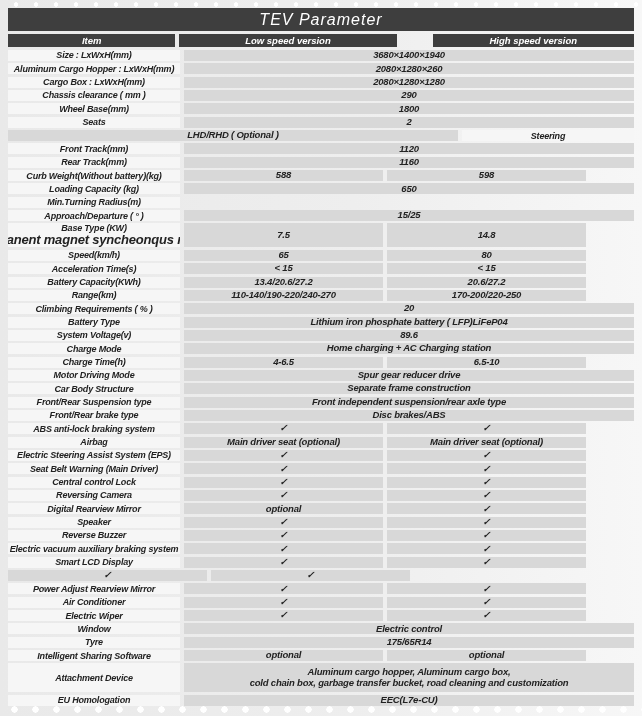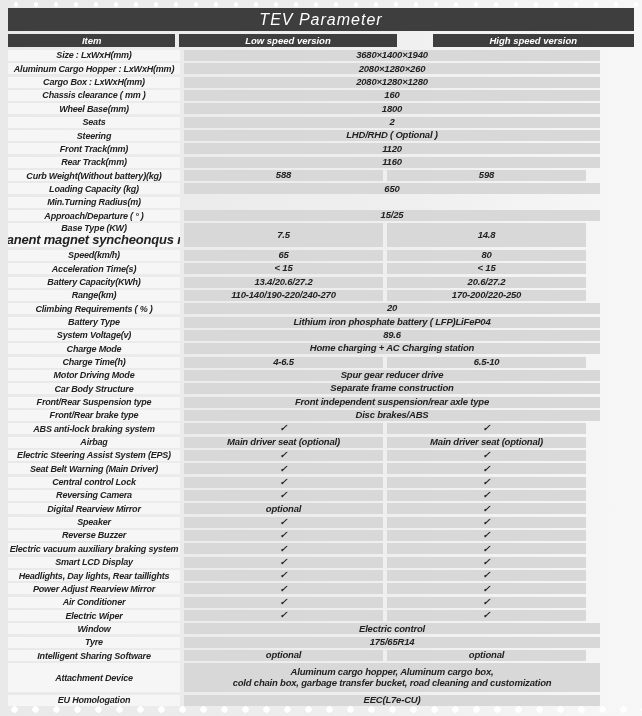--- a/index.html
+++ b/index.html
@@ -26,21 +26,21 @@
   .h-low{width:223px;}
   .h-high{width:207px;margin-left:32px;}
   .row{display:flex;gap:4px;margin-bottom:2.35px;}
   .cell{
     display:flex;flex-direction:column;align-items:center;justify-content:center;
     height:11px;font-size:9px;font-weight:700;color:#222222;
     letter-spacing:-0.2px;line-height:1.12;text-align:center;overflow:hidden;white-space:nowrap;
   }
   .label{width:172px;background:#f6f6f6;}
   .value{background:#d8d8d8;font-size:9.5px;}
-  .value.span{width:416px;}
+  .value.span{width:450px;}
   .value.half{width:199px;}
   .row.tall .cell{height:24px;}
   .row.xtall .cell{height:29px;}
   .line2{font-size:13px;}
 </style>
 </head>
 <body>
 
 <div class="dots dots-top"></div>
 <div class="dots dots-bottom"></div>
@@ -75,45 +75,45 @@
         </div>
         <div class="cell value span">
           <div>2080×1280×1280</div>
         </div>
       </div>
       <div class="row">
         <div class="cell label">
           <div>Chassis clearance ( mm )</div>
         </div>
         <div class="cell value span">
-          <div>160</div>
+          <div>290</div>
         </div>
       </div>
       <div class="row">
         <div class="cell label">
           <div>Wheel Base(mm)</div>
         </div>
         <div class="cell value span">
           <div>1800</div>
         </div>
       </div>
       <div class="row">
         <div class="cell label">
           <div>Seats</div>
         </div>
         <div class="cell value span">
           <div>2</div>
         </div>
       </div>
       <div class="row">
+        <div class="cell value span">
+          <div>LHD/RHD ( Optional )</div>
+        </div>
         <div class="cell label">
           <div>Steering</div>
-        </div>
-        <div class="cell value span">
-          <div>LHD/RHD ( Optional )</div>
         </div>
       </div>
       <div class="row">
         <div class="cell label">
           <div>Front  Track(mm)</div>
         </div>
         <div class="cell value span">
           <div>1120</div>
         </div>
       </div>
@@ -403,23 +403,20 @@
           <div>Smart LCD Display</div>
         </div>
         <div class="cell value half">
           <div>✓</div>
         </div>
         <div class="cell value half">
           <div>✓</div>
         </div>
       </div>
       <div class="row">
-        <div class="cell label">
-          <div>Headlights, Day lights, Rear taillights</div>
-        </div>
         <div class="cell value half">
           <div>✓</div>
         </div>
         <div class="cell value half">
           <div>✓</div>
         </div>
       </div>
       <div class="row">
         <div class="cell label">
           <div>Power Adjust Rearview Mirror</div>

